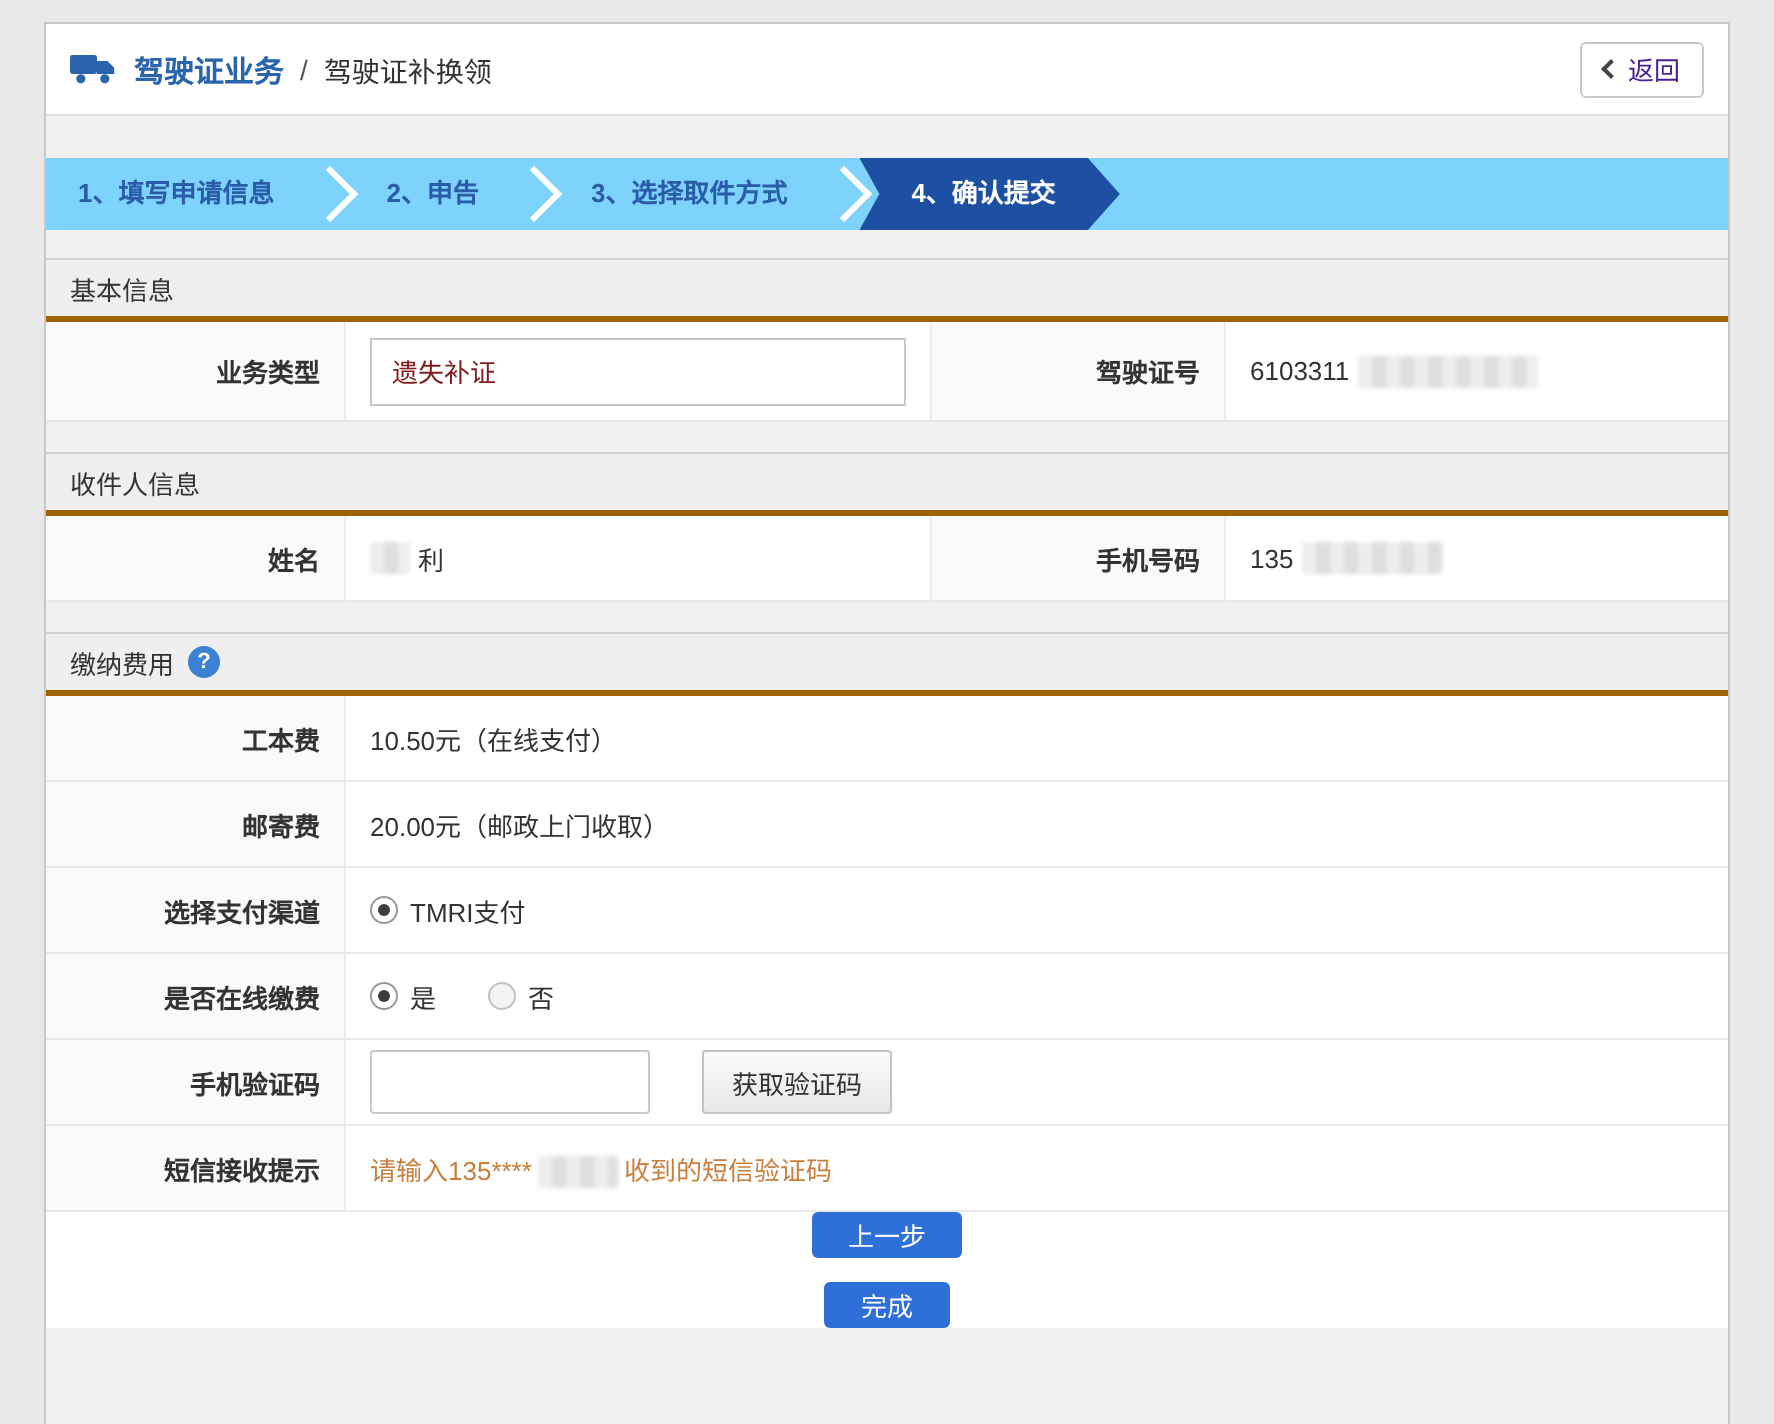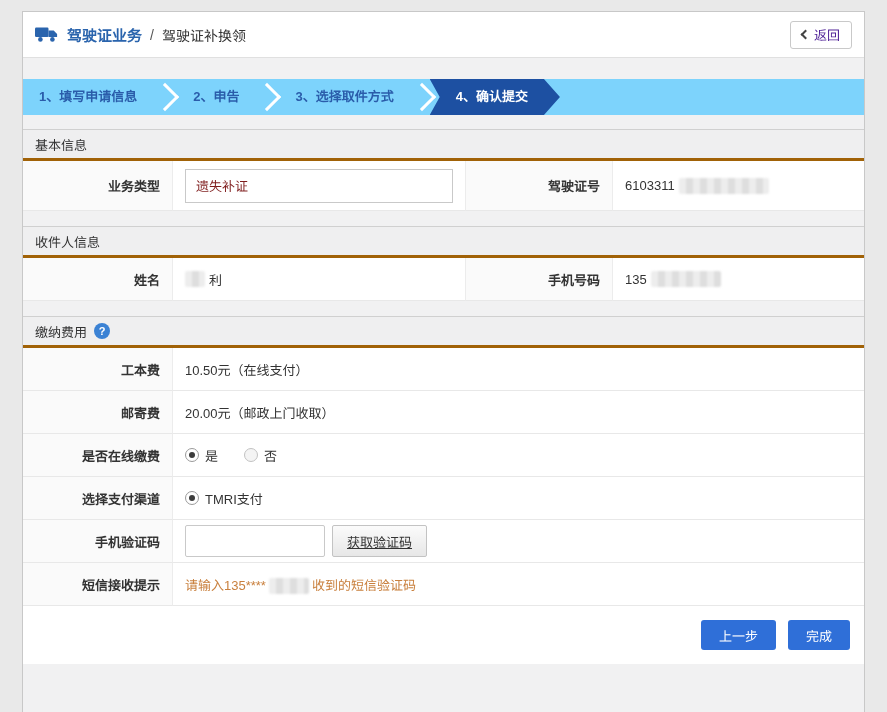--- a/index.html
+++ b/index.html
@@ -86,35 +86,35 @@
   
   .radio-group{display:flex;align-items:center;gap:26px;}
   .radio-opt{display:flex;align-items:center;gap:6px;cursor:pointer;}
   .radio{
     width:14px;height:14px;border:1px solid #9a9a9a;border-radius:50%;
     background:#fff;position:relative;flex:none;
   }
   .radio.checked::after{content:"";position:absolute;inset:3px;background:#3c3c3c;border-radius:50%;}
   .radio.off{border-color:#c2c2c2;background:#f4f4f4;}
   
-  .code-wrap{display:flex;gap:7px;text-decoration:underline;}
+  .code-wrap{display:flex;gap:26px;}
   .code-input{
     width:140px;height:32px;border:1px solid #c9c9c9;border-radius:2px;
     padding:0 8px;font-size:13px;font-family:inherit;background:#fff;color:#333;outline:none;
   }
   .code-btn{
     height:32px;padding:0 14px;border:1px solid #c3c3c3;border-radius:2px;
     background:linear-gradient(#fbfbfb,#e7e7e7);font-size:13px;color:#333;
     cursor:pointer;font-family:inherit;
   }
   .sms-hint{color:var(--hint-color);display:flex;align-items:flex-end;gap:3px;}
   
   .footer-actions{
     height:58px;background:#fff;display:flex;align-items:center;
-    justify-content:flex-end;gap:12px;padding:0 14px;
+    justify-content:flex-end;gap:12px;padding:0 14px;flex-direction:column;
   }
   .btn-primary{
     height:30px;padding:0 18px;background:var(--button-bg);color:#fff;border:none;
     border-radius:3px;font-size:13px;cursor:pointer;font-family:inherit;
   }
 </style>
 </head>
 <body>
 
 <div class="page">
@@ -206,46 +206,46 @@
         <div class="cell lbl">工本费</div>
         <div class="cell val last">10.50元（在线支付）</div>
       </div>
 
       <div class="rowp row-std">
         <div class="cell lbl">邮寄费</div>
         <div class="cell val last">20.00元（邮政上门收取）</div>
       </div>
 
       <div class="rowp row-std">
+        <div class="cell lbl">选择支付渠道</div>
+        <div class="cell val last">
+          <span class="radio-opt">
+            <span class="radio checked"></span>
+            <span>TMRI支付</span>
+          </span>
+        </div>
+      </div>
+
+      <div class="rowp row-std">
         <div class="cell lbl">是否在线缴费</div>
         <div class="cell val last">
           <div class="radio-group">
             <span class="radio-opt">
               <span class="radio checked"></span>
               <span>是</span>
             </span>
             <span class="radio-opt">
               <span class="radio off"></span>
               <span>否</span>
             </span>
           </div>
         </div>
       </div>
 
       <div class="rowp row-std">
-        <div class="cell lbl">选择支付渠道</div>
-        <div class="cell val last">
-          <span class="radio-opt">
-            <span class="radio checked"></span>
-            <span>TMRI支付</span>
-          </span>
-        </div>
-      </div>
-
-      <div class="rowp row-std">
         <div class="cell lbl">手机验证码</div>
         <div class="cell val last">
           <div class="code-wrap">
             <input class="code-input" type="text" value="" style="">
             <button class="code-btn">获取验证码</button>
           </div>
         </div>
       </div>
 
       <div class="rowp row-std">

